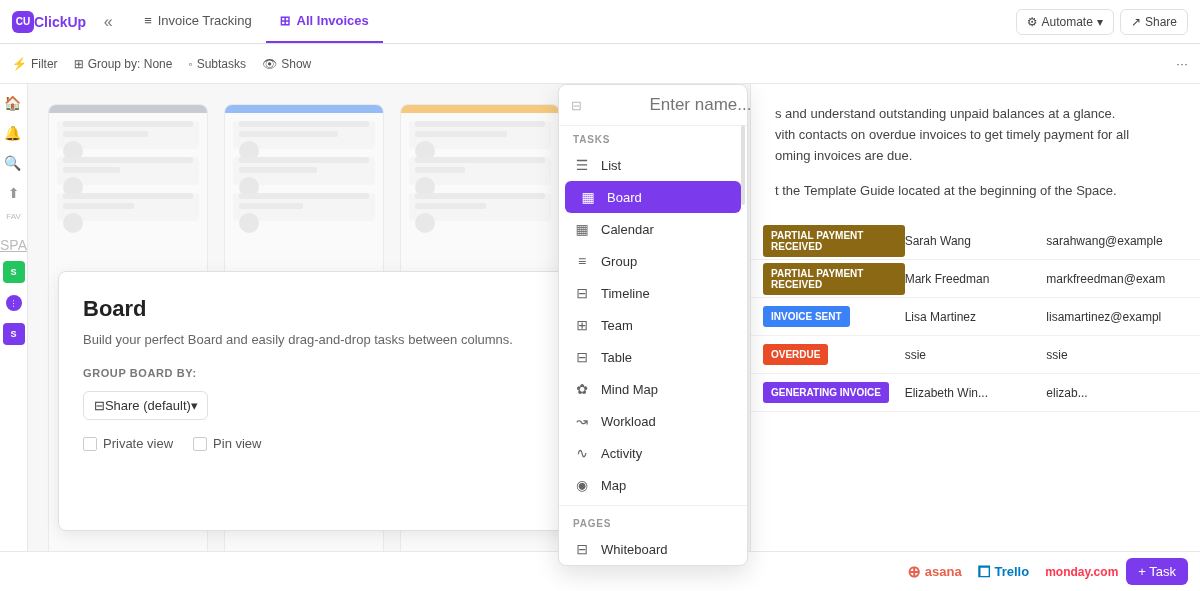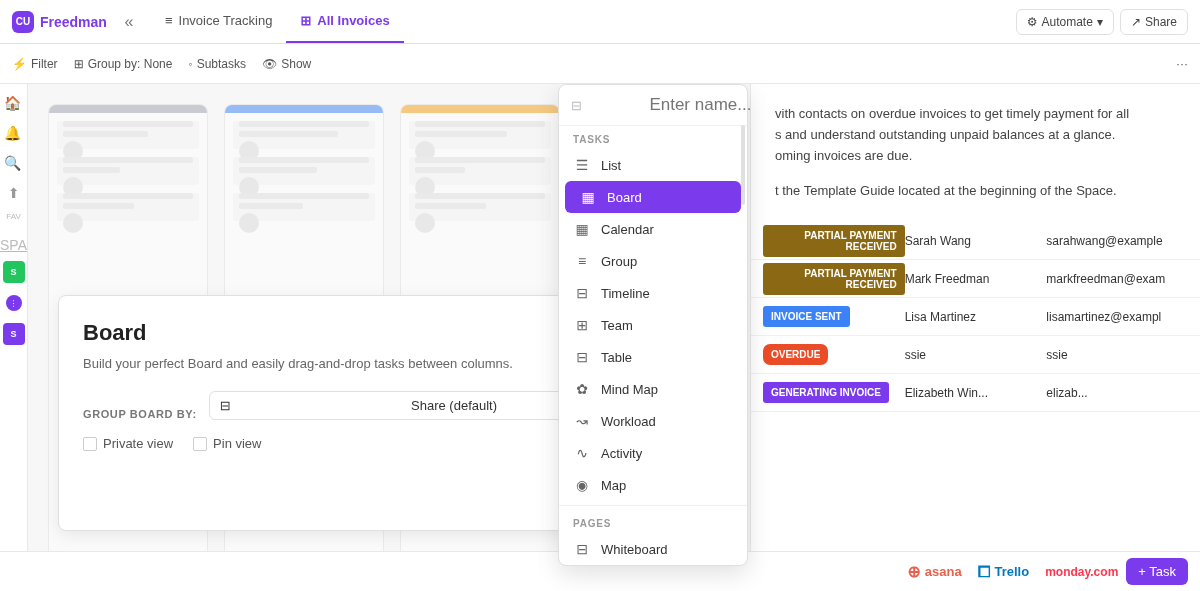--- a/index.html
+++ b/index.html
@@ -4,21 +4,21 @@
   <style>
     * { box-sizing: border-box; margin: 0; padding: 0; }
     body { font-family: -apple-system, BlinkMacSystemFont, 'Segoe UI', sans-serif; font-size: 13px; background: #f5f5f5; overflow: hidden; }
 
     
     .topbar {
       display: flex; align-items: center; height: 44px;
       background: #fff; border-bottom: 1px solid #e0e0e0;
       padding: 0 12px; gap: 8px; position: relative; z-index: 100;
     }
-    .logo-area { display: flex; align-items: center; gap: 6px; font-weight: 700; color: #7c3aed; font-size: 14px; }
+    .logo-area { display: flex; align-items: center; gap: 0; font-weight: 700; color: #7c3aed; font-size: 14px; }
     .logo-icon { width: 22px; height: 22px; background: #7c3aed; border-radius: 6px; display: flex; align-items: center; justify-content: center; color: #fff; font-size: 10px; font-weight: 900; }
     .collapse-btn { width: 28px; height: 28px; border: none; background: none; cursor: pointer; color: #777; font-size: 16px; display: flex; align-items: center; justify-content: center; }
     .tab-section { display: flex; align-items: center; gap: 0; height: 100%; }
     .tab-item { display: flex; align-items: center; gap: 6px; padding: 0 14px; height: 100%; cursor: pointer; color: #555; font-size: 13px; border-bottom: 2px solid transparent; }
     .tab-item.active { color: #7c3aed; border-bottom: 2px solid #7c3aed; font-weight: 600; }
     .tab-item .tab-icon { font-size: 13px; }
     .top-right { margin-left: auto; display: flex; align-items: center; gap: 6px; }
     .topbar-btn { display: flex; align-items: center; gap: 4px; padding: 5px 10px; border: 1px solid #e0e0e0; border-radius: 6px; background: #fff; cursor: pointer; font-size: 12px; color: #444; }
 
     
@@ -96,24 +96,24 @@
       background: #fff;
       border-left: 1px solid #e8e8e8;
     }
     .info-panel { padding: 20px 24px; }
     .info-text { font-size: 13px; color: #444; line-height: 1.6; }
     .table-area { padding: 0 0 0 0; }
     .table-header { display: flex; background: #f5f5f5; font-size: 11px; font-weight: 600; color: #666; padding: 6px 12px; border-top: 1px solid #e8e8e8; border-bottom: 1px solid #e8e8e8; }
     .th { flex: 1; }
     .table-row { display: flex; align-items: center; padding: 0 12px; border-bottom: 1px solid #f0f0f0; min-height: 38px; }
     .td { flex: 1; font-size: 12px; color: #333; }
-    .status-badge { padding: 5px 8px; border-radius: 3px; font-size: 10px; font-weight: 700; color: #fff; text-align: right; display: inline-block; }
+    .status-badge { padding: 5px 8px; border-radius: 3px; font-size: 10px; font-weight: 700; color: #fff; text-align: left; display: inline-block; }
     .status-partial { background: #8b6914; }
     .status-sent { background: #3b82f6; }
-    .status-overdue { background: #ea4c28; border-radius: 7px; }
+    .status-overdue { background: #ea4c28; }
     .status-generating { background: #7c3aed; }
 
     
     .bottom-bar {
       position: absolute; bottom: 0; left: 0; right: 0; height: 40px;
       background: #fff; border-top: 1px solid #e8e8e8;
       display: flex; align-items: center; justify-content: flex-end;
       padding: 0 12px; gap: 8px;
     }
     .logo-row { display: flex; align-items: center; gap: 16px; }
@@ -127,21 +127,21 @@
     }
 
     
     .board-config {
       position: absolute; bottom: 60px; left: 30px; right: 480px;
       background: #fff; border: 1px solid #e0e0e0; border-radius: 8px;
       padding: 24px; box-shadow: 0 4px 16px rgba(0,0,0,0.08);
     }
     .config-title { font-size: 22px; font-weight: 700; color: #222; margin-bottom: 10px; }
     .config-desc { font-size: 13px; color: #666; margin-bottom: 20px; }
-    .config-row { display: flex; align-items: flex-end; gap: 12px; margin-bottom: 16px; }
+    .config-row { display: flex; align-items: flex-start; gap: 12px; margin-bottom: 16px; flex-direction: column; }
     .config-label { font-size: 11px; font-weight: 700; color: #777; text-transform: uppercase; letter-spacing: 0.6px; min-width: 110px; }
     .config-select {
       flex: 1; border: 1px solid #e0e0e0; border-radius: 6px;
       padding: 6px 10px; font-size: 13px; color: #333;
       display: flex; align-items: center; justify-content: space-between; cursor: pointer;
     }
     .config-checkboxes { display: flex; align-items: center; gap: 20px; margin-bottom: 20px; }
     .checkbox-item { display: flex; align-items: center; gap: 6px; font-size: 13px; color: #555; }
     .checkbox-box { width: 14px; height: 14px; border: 1px solid #ccc; border-radius: 2px; }
     .add-board-btn {
@@ -150,21 +150,21 @@
     }
     .dropdown-pages { padding-bottom: 4px; }
     .dropdown-divider { height: 1px; background: #f0f0f0; margin: 4px 0; }
   </style>
 </head>
 <body>
 
 <div class="topbar">
   <div class="logo-area">
     <div class="logo-icon">CU</div>
-    <span>Freedman</span>
+    <span>ClickUp</span>
   </div>
   <button class="collapse-btn">«</button>
 
   <div class="tab-section">
     <div class="tab-item">
       <span class="tab-icon">≡</span>
       <span>Invoice Tracking</span>
     </div>
     <div class="tab-item active">
       <span class="tab-icon">⊞</span>
@@ -379,22 +379,22 @@
       <div class="dropdown-divider"></div>
       <div class="dropdown-section-label dropdown-pages">PAGES</div>
       <div class="dropdown-item">
         <span class="item-icon">⊟</span>
         <span>Whiteboard</span>
       </div>
     </div>
 
     <div class="right-panel">
       <div class="info-panel">
+        <p class="info-text">s and understand outstanding unpaid balances at a glance.</p>
         <p class="info-text">vith contacts on overdue invoices to get timely payment for all</p>
-        <p class="info-text">s and understand outstanding unpaid balances at a glance.</p>
         <p class="info-text">oming invoices are due.</p>
         <br>
         <p class="info-text">t the Template Guide located at the beginning of the Space.</p>
       </div>
 
       <div class="table-area">
         <div class="table-row">
           <div class="td"><span class="status-badge status-partial">PARTIAL PAYMENT RECEIVED</span></div>
           <div class="td">Sarah Wang</div>
           <div class="td">sarahwang@example</div>

